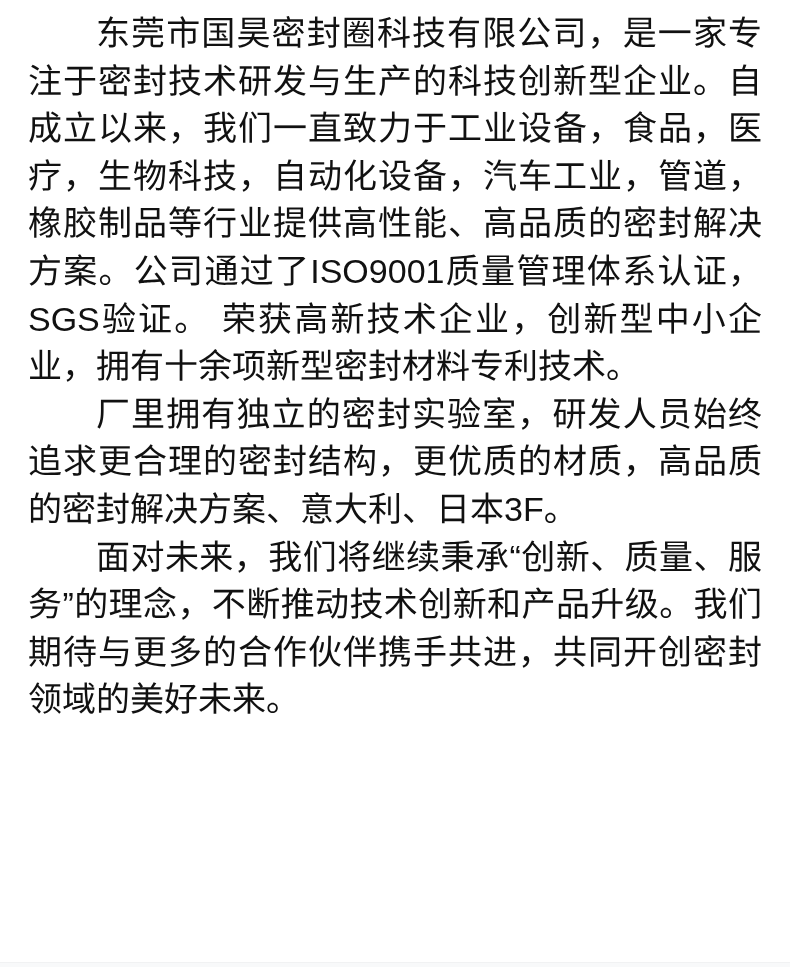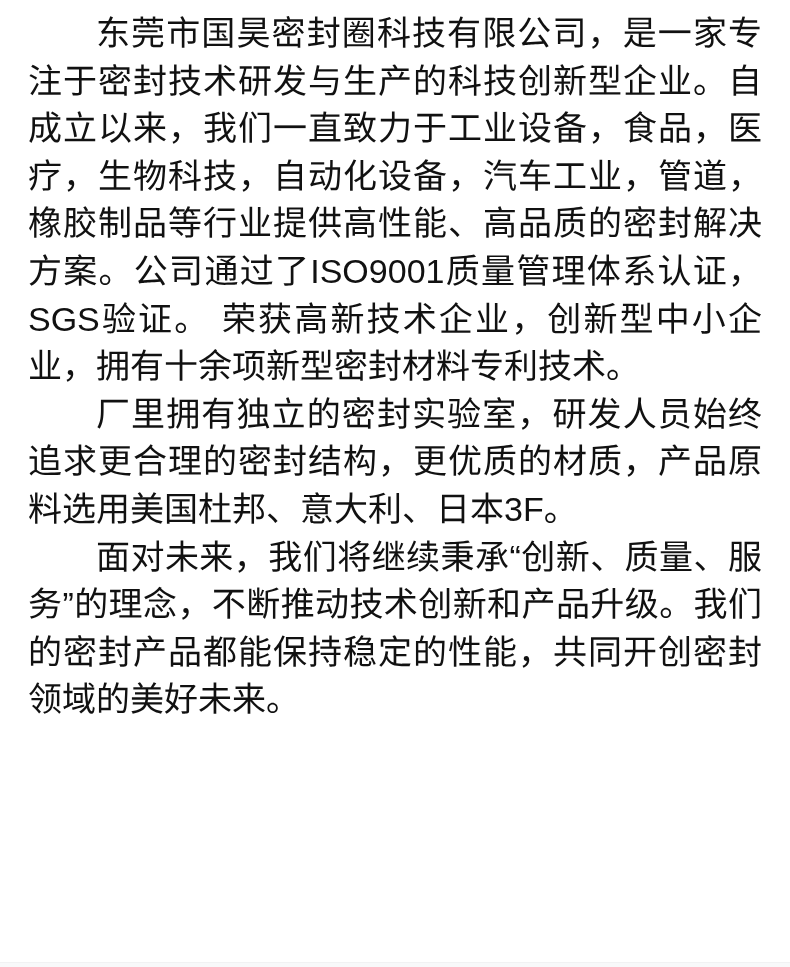--- a/index.html
+++ b/index.html
@@ -40,17 +40,17 @@
     height: 4px;
     background: #f8f9fa;
     border-top: 1px solid #f1f2f3;
   }
 </style>
 </head>
 <body>
 
 <div class="doc">
     <p>东莞市国昊密封圈科技有限公司，是一家专注于密封技术研发与生产的科技创新型企业。自成立以来，我们一直致力于工业设备，食品，医疗，生物科技，自动化设备，汽车工业，管道，橡胶制品等行业提供高性能、高品质的密封解决方案。公司通过了ISO9001质量管理体系认证，SGS验证。 荣获高新技术企业，创新型中小企业，拥有十余项新型密封材料专利技术。</p>
-    <p>厂里拥有独立的密封实验室，研发人员始终追求更合理的密封结构，更优质的材质，产品原料选用美国杜邦、意大利、日本3F。</p>
-    <p>面对未来，我们将继续秉承“创新、质量、服务”的理念，不断推动技术创新和产品升级。我们的密封产品都能保持稳定的性能，共同开创密封领域的美好未来。</p>
+    <p>厂里拥有独立的密封实验室，研发人员始终追求更合理的密封结构，更优质的材质，高品质的密封解决方案、意大利、日本3F。</p>
+    <p>面对未来，我们将继续秉承“创新、质量、服务”的理念，不断推动技术创新和产品升级。我们期待与更多的合作伙伴携手共进，共同开创密封领域的美好未来。</p>
   </div>
 
 <div class="bottom-strip"></div>
 
 </body></html>

